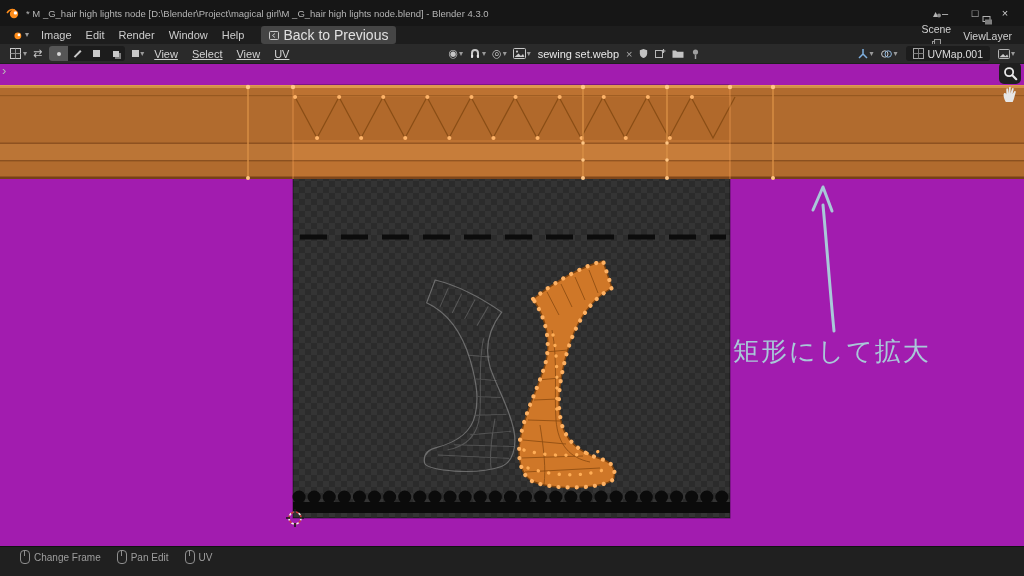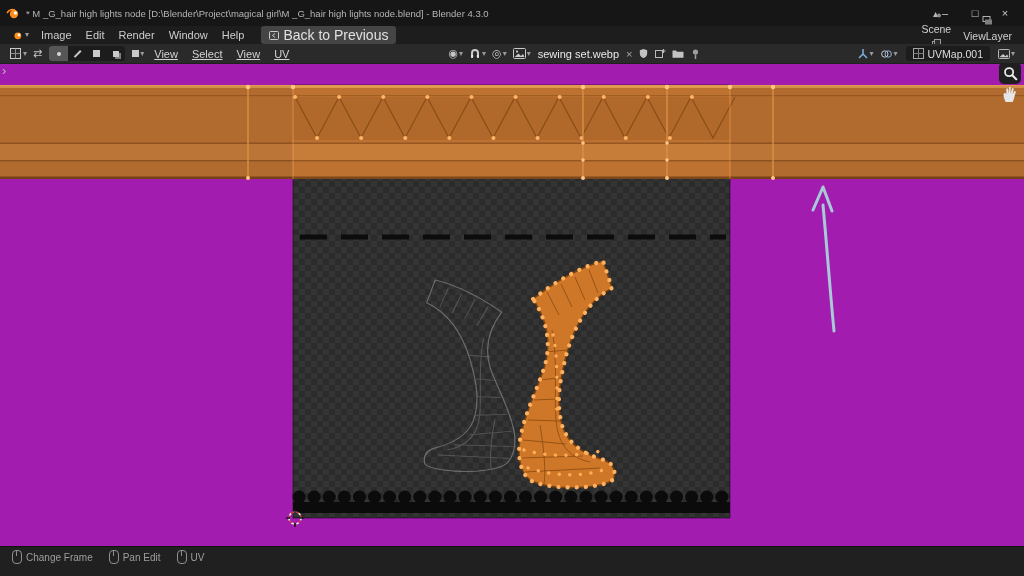--- a/index.html
+++ b/index.html
@@ -56,21 +56,21 @@
   .scene-svg{position:absolute;left:0;top:0;width:1024px;height:576px;z-index:2;pointer-events:none;}
   .annotation-text{position:absolute;left:733px;top:334px;z-index:3;font-size:26px;letter-spacing:2px;
        color:#a9c8d8;font-family:"Liberation Serif","DejaVu Serif",serif;}
   .panel-toggle{position:absolute;left:2px;top:63px;z-index:3;font-size:13px;color:#b9b9b9;}
   .zoom-widget{position:absolute;left:999px;top:62px;width:22px;height:22px;background:#1f1f1f;
        border-radius:5px;display:flex;align-items:center;justify-content:center;z-index:3;}
   .hand-widget{position:absolute;left:1001px;top:85px;z-index:3;}
 
   
   .statusbar{position:absolute;left:0;top:546px;width:100%;height:30px;background:#202020;
-       border-top:1px solid #121212;display:flex;align-items:flex-start;padding:3px 8px 0 12px;
+       border-top:1px solid #121212;display:flex;align-items:flex-start;padding:3px 8px 0 20px;
        box-sizing:border-box;z-index:5;font-size:10px;color:#9e9e9e;}
   .status-item{display:flex;align-items:center;gap:4px;margin-right:16px;}
   .mouse-ico{width:8px;height:12px;border:1px solid #8f8f8f;border-radius:4px;position:relative;}
   .mouse-ico::after{content:"";position:absolute;left:3px;top:0;width:1px;height:5px;background:#8f8f8f;}
   .version{margin-left:auto;color:#8b8b8b;margin-top:40px;}
   svg{display:block;}
 </style>
 </head>
 <body>
 
@@ -316,20 +316,21 @@
       <circle cx="295" cy="518" r="6" fill="none" stroke="#cc3b3b" stroke-width="1.6" stroke-dasharray="2.6 2.6" stroke-dashoffset="2.6"></circle>
       <path d="M295 509 V513 M295 523 V527 M286 518 H290 M300 518 H304" stroke="#1a1a1a" stroke-width="1.6"></path>
     </g>
 
     <g stroke="#a9c8d8" stroke-width="3" fill="none" stroke-linecap="round" stroke-linejoin="round">
       <path d="M834 331 C830 290 827 248 823 205"></path>
       <path d="M813 210 L823 187 L832 211"></path>
     </g>
   </svg>
 
+  <div class="annotation-text">矩形にして拡大</div>
 
   <div class="zoom-widget">
     <svg width="16" height="16" viewBox="0 0 18 18">
       <circle cx="8" cy="8" r="4.6" fill="none" stroke="#e8e8e8" stroke-width="2"></circle>
       <line x1="11.6" y1="11.6" x2="16" y2="16" stroke="#e8e8e8" stroke-width="2.4" stroke-linecap="round"></line>
     </svg>
   </div>
   <div class="hand-widget">
     <svg width="17" height="18" viewBox="0 0 16 17">
       <path d="M4.5 16 C2.8 13 1.8 9 2.8 8 C3.7 7.2 4.6 8 5 9 L5 4 C5 2.7 6.6 2.7 6.6 4 L6.7 8 L7.6 2.4 C7.8 1.2 9.3 1.4 9.2 2.6 L8.9 8 L10.4 3.4 C10.8 2.3 12.2 2.8 11.9 4 L10.9 8.6 L12.4 6.1 C13 5.1 14.3 5.8 13.9 6.9 C13 9.4 12.6 13 11 16 Z" fill="#e6e6e6"></path>

